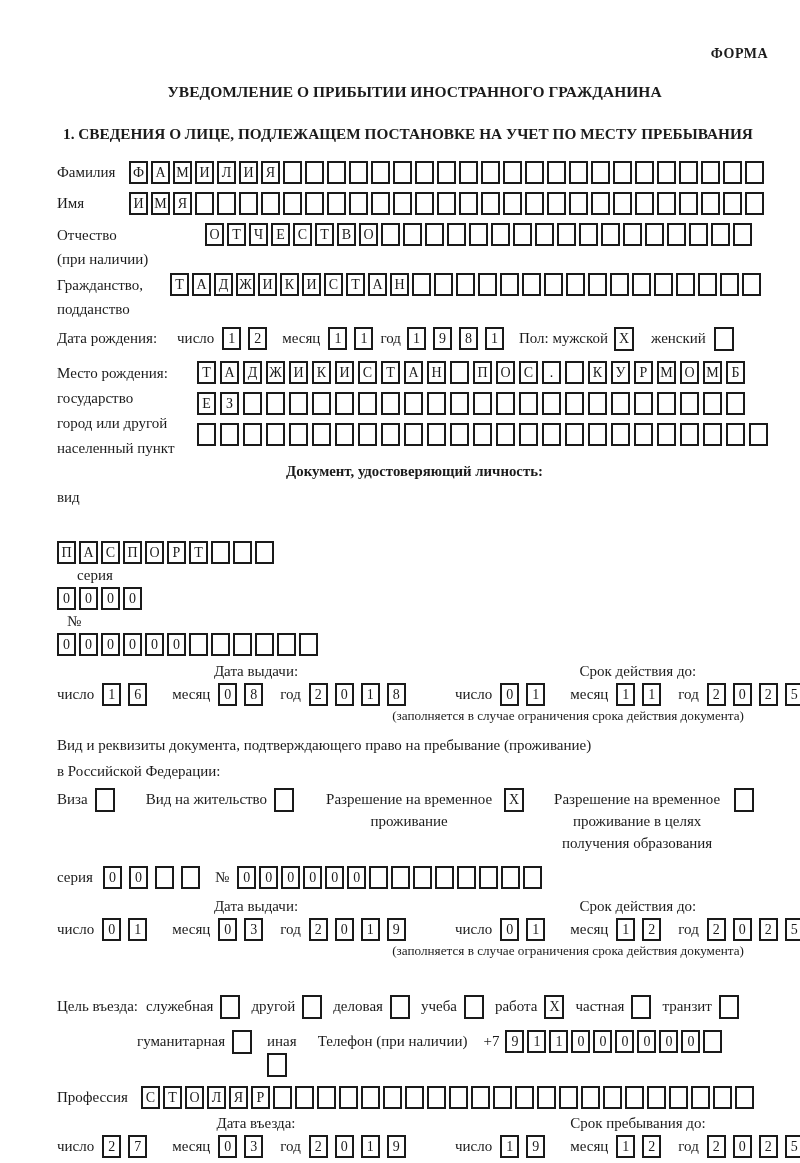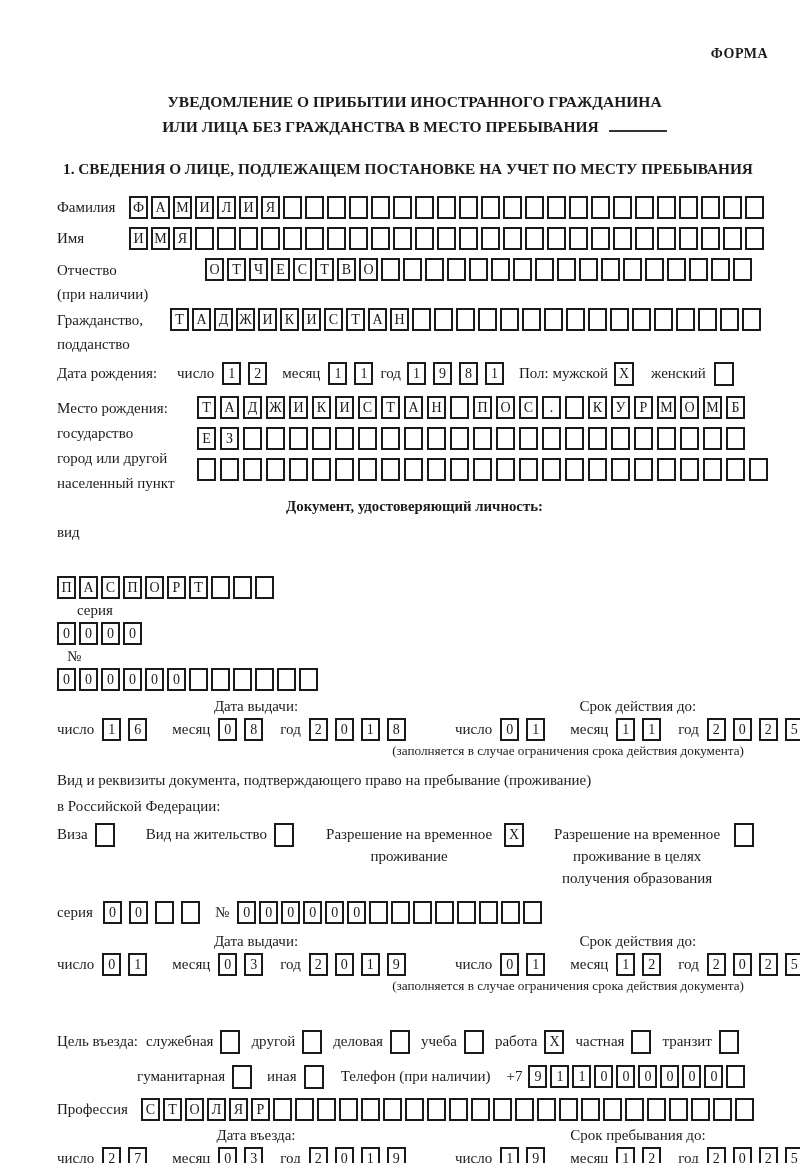--- a/index.html
+++ b/index.html
@@ -7,21 +7,21 @@
   .page{box-sizing:border-box;width:800px;height:1163px;overflow:hidden;background:#fff;
         padding:34px 28px 16px 57px;}
 
   
   .annex{width:178px;margin-left:auto;margin-right:12px;font-size:14.5px;line-height:1.42;}
   .annex .amend{font-size:13.5px;}
   .annex .amend.mt{margin-top:6px;}
   .forma{margin-top:12px;text-align:right;padding-right:4px;font-weight:bold;font-size:14px;letter-spacing:.5px;}
 
   
-  .title{margin-top:28px;text-align:center;font-weight:bold;font-size:15.5px;line-height:1.6;}
+  .title{margin-top:18px;text-align:center;font-weight:bold;font-size:15.5px;line-height:1.6;}
   .uline{display:inline-block;width:58px;height:13px;border-bottom:2.5px solid #333;margin-left:10px;}
   .sec{margin-top:20px;margin-bottom:18px;font-weight:bold;font-size:15.3px;margin-left:6px;}
 
   
   .frow{display:flex;align-items:flex-start;margin-bottom:8px;flex-wrap:nowrap;}
   .lbl{font-size:15px;line-height:23px;flex:0 0 auto;}
   .lblcol{flex:0 0 auto;font-size:15px;line-height:25px;}
   .w72{flex:0 0 72px;}
   .w148{flex:0 0 148px;line-height:24px;}
   .w113{flex:0 0 113px;line-height:24px;}
@@ -50,39 +50,36 @@
   .note{text-align:right;padding-right:28px;font-size:13.2px;margin:1px 0 8px 0;}
 
   
   .opt{display:flex;align-items:flex-start;flex:0 0 auto;}
   .opt .lbl{margin-right:7px;}
   .center{text-align:center;line-height:22px;}
   .w176{width:176px;}
   .w180{width:180px;}
   .ml10{margin-left:10px;} .ml14{margin-left:14px;} .ml20{margin-left:20px;}
   .ml24{margin-left:24px;} .ml28{margin-left:28px;} .ml60{margin-left:60px;}
-  .ml8{margin-left:8px;} .ml12{margin-left:12px;}
+  .ml8{margin-left:8px;} .ml12{margin-left:12px;flex-direction:column;}
   .mr8{margin-right:8px;} .mr10{margin-right:10px;} .mr6{margin-right:6px;}
 
   .intro{font-size:15px;line-height:1.75;margin-bottom:4px;}
   .dochead{text-align:center;font-weight:bold;font-size:14.8px;margin:2px 0 6px 0;}
 </style>
 </head>
 <body>
 
 <div class="page">
 
 
   <div class="forma">ФОРМА</div>
 
   <div class="title">
     <div>УВЕДОМЛЕНИЕ О ПРИБЫТИИ ИНОСТРАННОГО ГРАЖДАНИНА</div>
-    <div>
-      <span>ИЛИ ЛИЦА БЕЗ ГРАЖДАНСТВА В МЕСТО ПРЕБЫВАНИЯ</span><span class="uline"></span>
-    </div>
   </div>
 
   <div class="sec">1. СВЕДЕНИЯ О ЛИЦЕ, ПОДЛЕЖАЩЕМ ПОСТАНОВКЕ НА УЧЕТ ПО МЕСТУ ПРЕБЫВАНИЯ</div>
 
   <div class="frow">
     <span class="lbl w72">Фамилия</span>
     <span class="cells">
         <span class="cell">Ф</span>
         <span class="cell">А</span>
         <span class="cell">М</span>

